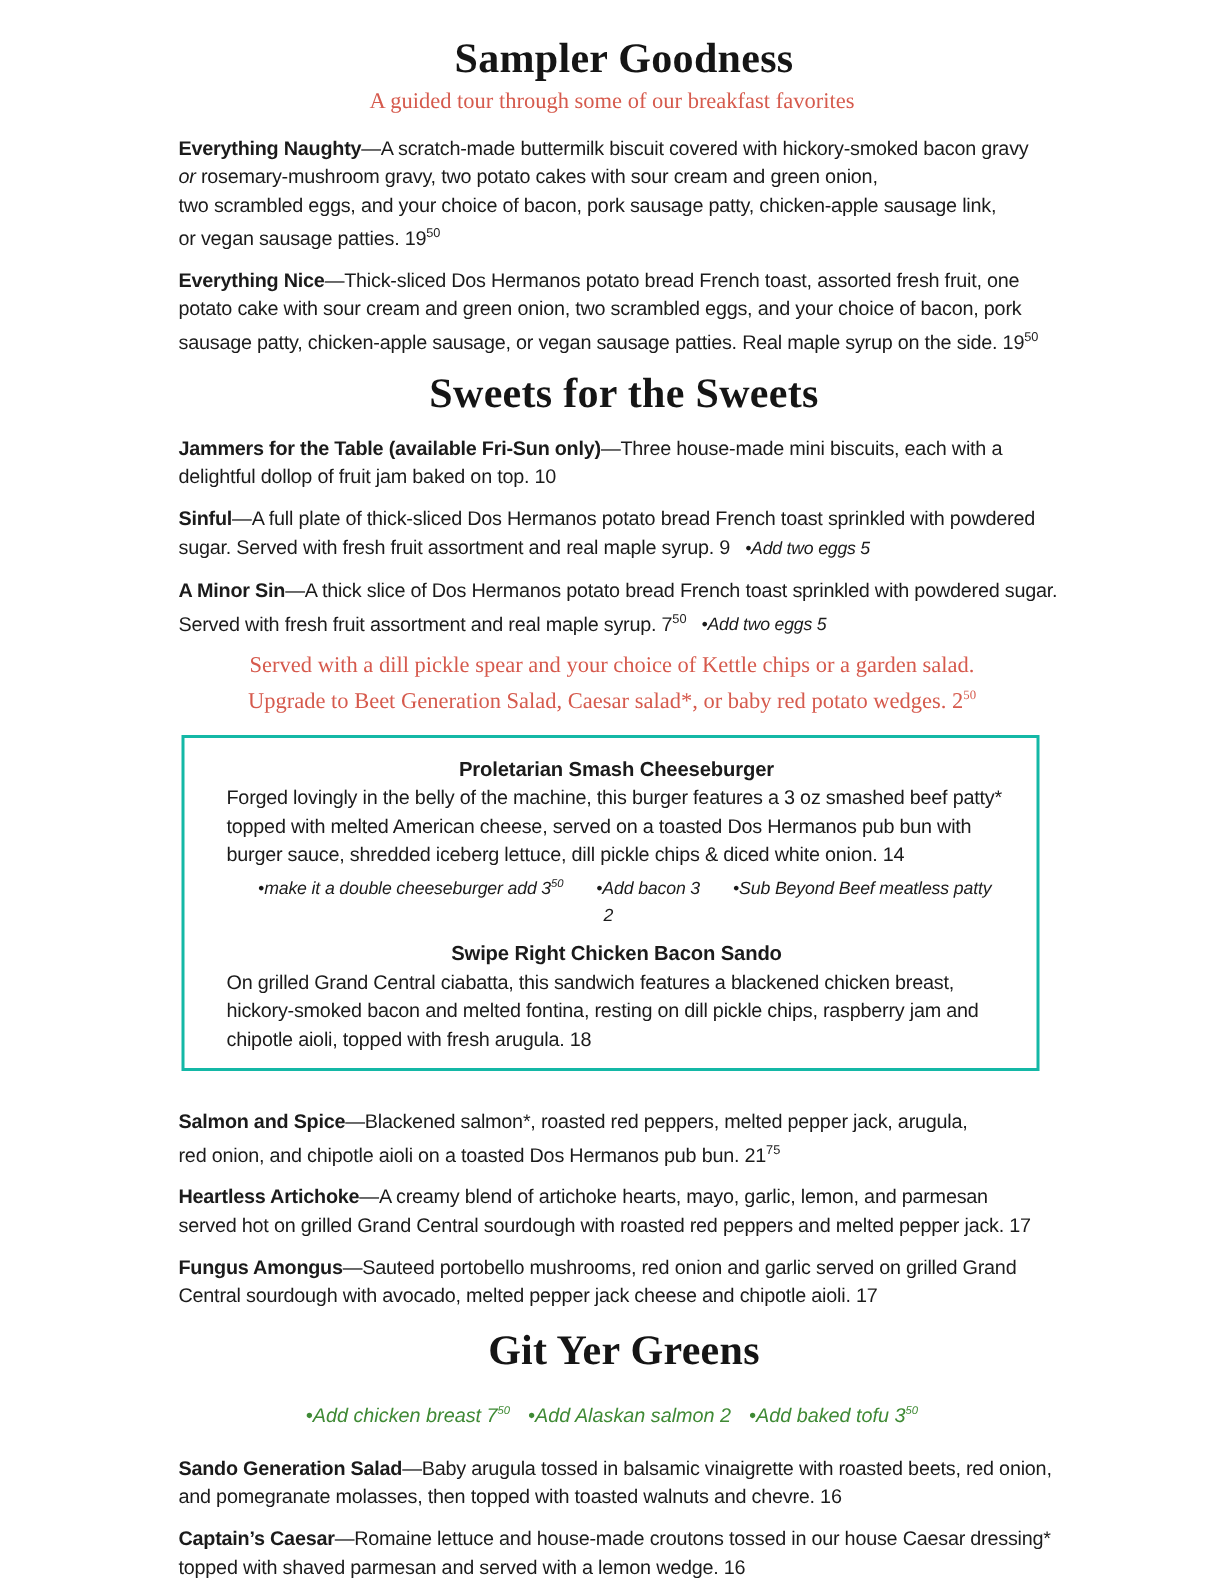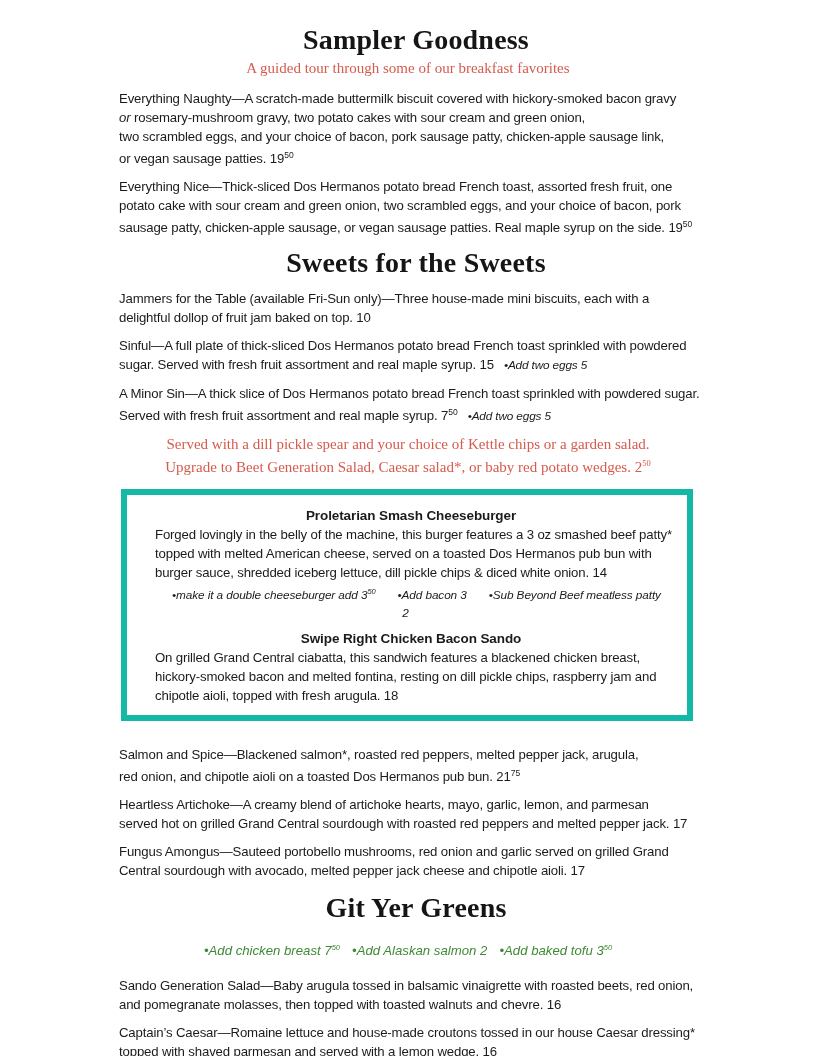--- a/index.html
+++ b/index.html
@@ -37,35 +37,35 @@
     margin-bottom: 11px;
   }
 
   .para {
     white-space: pre;
     font-size: 13.2px;
     letter-spacing: -0.15px;
     line-height: 19px;
     margin-bottom: 9px;
   }
-  .item-name { font-weight: 400; margin-top: 42px; }
+  .item-name { font-weight: 700; margin-top: 42px; }
   .it { font-style: italic; }
   sup.price-sup {
     font-size: 8.5px;
     vertical-align: super;
     letter-spacing: 0;
   }
   .item-note {
     font-style: italic;
     font-size: 11.8px;
     margin-left: 10px;
   }
 
   .specials-box {
-    border: 6px solid #14b8a6;
+    border: 2px solid #14b8a6;
     width: 572px;
     margin: 12px 0 24px 2px;
     padding: 7px 20px 10px 28px;
   }
   .box-title {
     font-weight: 700;
     font-size: 13.5px;
     letter-spacing: -0.1px;
     text-align: center;
     line-height: 19px;
@@ -118,21 +118,21 @@
 sausage patty, chicken-apple sausage, or vegan sausage patties. Real maple syrup on the side. 19</span><sup class="price-sup">50</sup></p>
   </div>
 
   <h1 class="section-title t2">Sweets for the Sweets</h1>
 
   <div class="column">
     <p class="para"><span class="item-name">Jammers for the Table (available Fri-Sun only)</span><span>—Three house-made mini biscuits, each with a
 delightful dollop of fruit jam baked on top. 10</span></p>
 
     <p class="para"><span class="item-name">Sinful</span><span>—A full plate of thick-sliced Dos Hermanos potato bread French toast sprinkled with powdered
-sugar. Served with fresh fruit assortment and real maple syrup. 15</span><span class="item-note">•Add two eggs 5</span></p>
+sugar. Served with fresh fruit assortment and real maple syrup. 9</span><span class="item-note">•Add two eggs 5</span></p>
 
     <p class="para"><span class="item-name">A Minor Sin</span><span>—A thick slice of Dos Hermanos potato bread French toast sprinkled with powdered sugar.
 Served with fresh fruit assortment and real maple syrup. 7</span><sup class="price-sup">50</sup><span class="item-note">•Add two eggs 5</span></p>
   </div>
 
   <div class="section-subtitle"><span>Served with a dill pickle spear and your choice of Kettle chips or a garden salad.</span><br><span>Upgrade to Beet Generation Salad, Caesar salad*, or baby red potato wedges. 2</span><sup class="price-sup">50</sup></div>
 
   <div class="column">
 
     <div class="specials-box">

